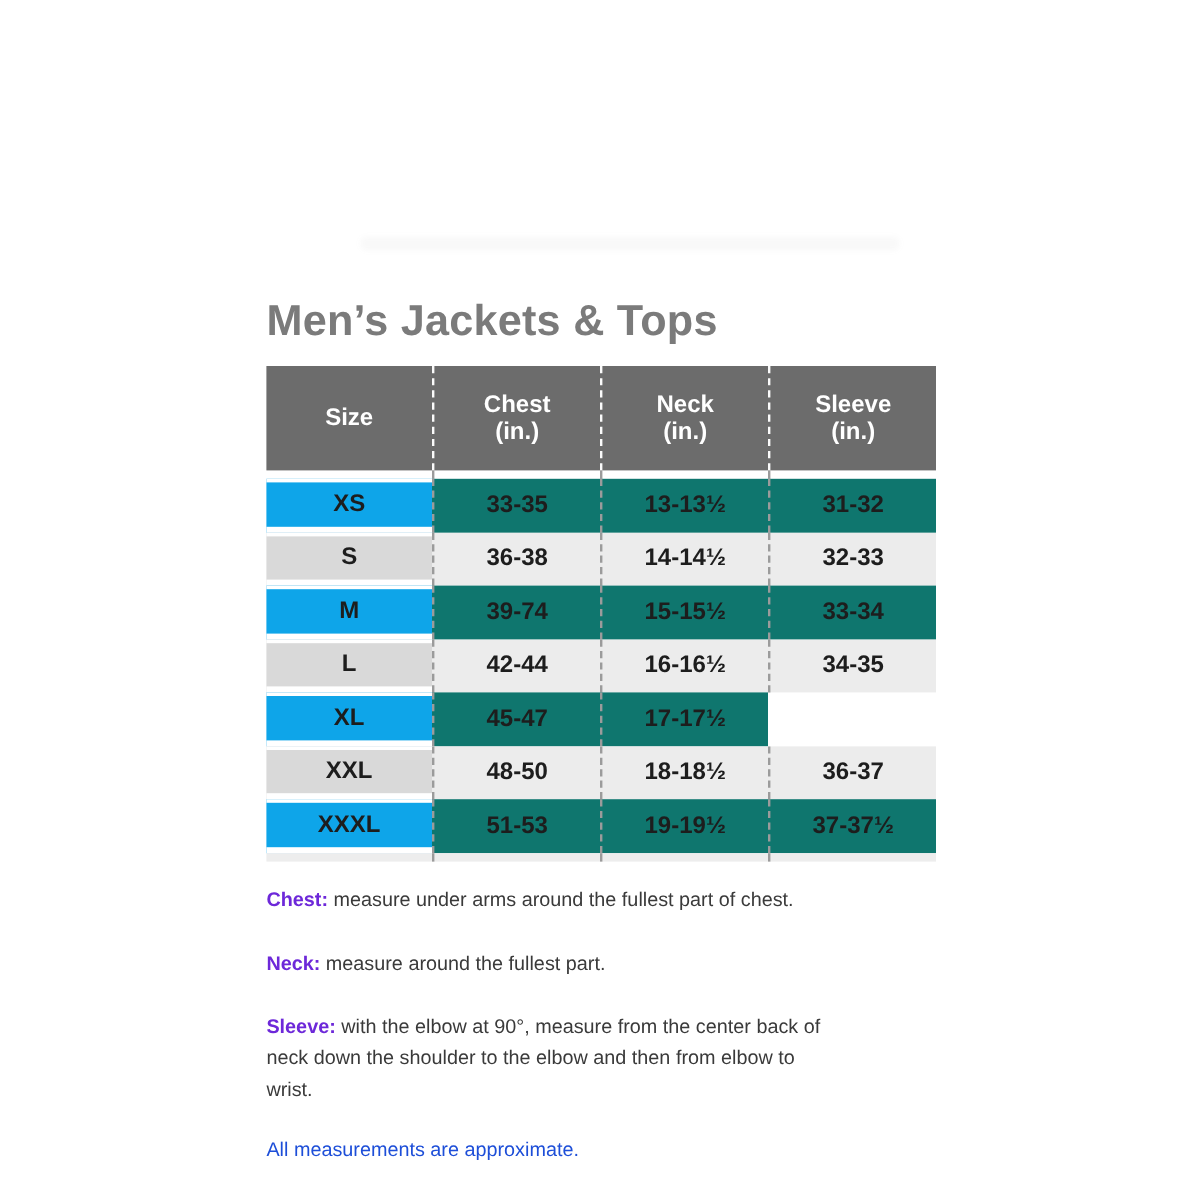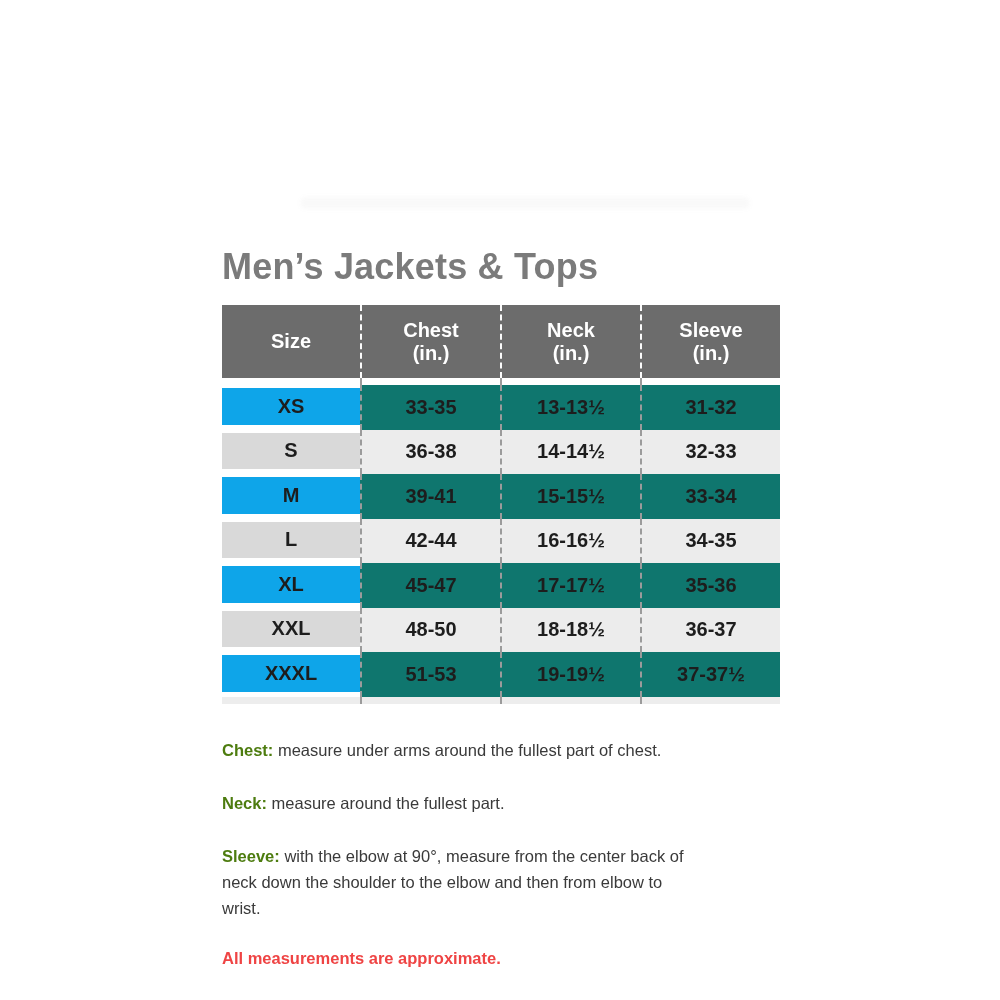--- a/index.html
+++ b/index.html
@@ -13,21 +13,21 @@
     background:rgba(110,110,110,0.045);filter:blur(2px);border-radius:6px;
   }
   .title{
     position:absolute;left:222px;top:250px;margin:0;
     font-size:36px;line-height:34px;font-weight:700;color:#7b7b7b;letter-spacing:0.2px;
   }
   .size-table{position:absolute;left:222px;top:305px;width:558px;}
   .row{display:flex;}
   .c0{width:138px;}
   .c1,.c2,.c3{width:140px;}
-  .thead{height:73px;background:#6c6c6c;}
+  .thead{height:87px;background:#6c6c6c;}
   .hcell{
     display:flex;flex-direction:column;justify-content:center;align-items:center;
     color:#ffffff;font-weight:700;font-size:20px;line-height:23px;box-sizing:border-box;
   }
   .thead .c1,.thead .c2,.thead .c3{border-left:2px dashed #fbfbfb;}
   .tgap{height:7px;}
   .tgap .gcell{box-sizing:border-box;}
   .tgap .c1,.tgap .c2,.tgap .c3{border-left:2px dashed #9b9b9b;}
   .trow{height:44.5px;}
   .cell{
@@ -42,22 +42,22 @@
   .row-even .datacell{background:#ececec;}
   .tstrip{height:7px;}
   .tstrip .scell{background:#ededed;box-sizing:border-box;}
   .tstrip .c1,.tstrip .c2,.tstrip .c3{border-left:2px dashed #9b9b9b;}
   .notes{
     position:absolute;left:222px;top:737px;width:470px;
     font-size:16.5px;line-height:26px;color:#3a3a3a;
   }
   .notes p{margin:0 0 27px 0;}
   .notes p.note-sleeve{margin-bottom:24px;}
-  .notes b{color:#4d7c0f;}
-  .footnote{font-weight:700;color:#ef4444;}
+  .notes b{color:#6d28d9;}
+  .footnote{font-weight:400;color:#1d4ed8;}
 </style>
 </head>
 <body>
 
 <div class="page">
   <div class="artifact"></div>
 
   <h1 class="title">Men’s Jackets &amp; Tops</h1>
 
   <div class="size-table">
@@ -92,35 +92,34 @@
           <div class="cell c3 datacell">31-32</div>
         </div>
         <div class="row trow row-even">
           <div class="cell c0 sizecell">S</div>
           <div class="cell c1 datacell">36-38</div>
           <div class="cell c2 datacell">14-14½</div>
           <div class="cell c3 datacell">32-33</div>
         </div>
         <div class="row trow row-odd">
           <div class="cell c0 sizecell">M</div>
-          <div class="cell c1 datacell">39-41</div>
+          <div class="cell c1 datacell">39-74</div>
           <div class="cell c2 datacell">15-15½</div>
           <div class="cell c3 datacell">33-34</div>
         </div>
         <div class="row trow row-even">
           <div class="cell c0 sizecell">L</div>
           <div class="cell c1 datacell">42-44</div>
           <div class="cell c2 datacell">16-16½</div>
           <div class="cell c3 datacell">34-35</div>
         </div>
         <div class="row trow row-odd">
           <div class="cell c0 sizecell">XL</div>
           <div class="cell c1 datacell">45-47</div>
           <div class="cell c2 datacell">17-17½</div>
-          <div class="cell c3 datacell">35-36</div>
         </div>
         <div class="row trow row-even">
           <div class="cell c0 sizecell">XXL</div>
           <div class="cell c1 datacell">48-50</div>
           <div class="cell c2 datacell">18-18½</div>
           <div class="cell c3 datacell">36-37</div>
         </div>
         <div class="row trow row-odd">
           <div class="cell c0 sizecell">XXXL</div>
           <div class="cell c1 datacell">51-53</div>

